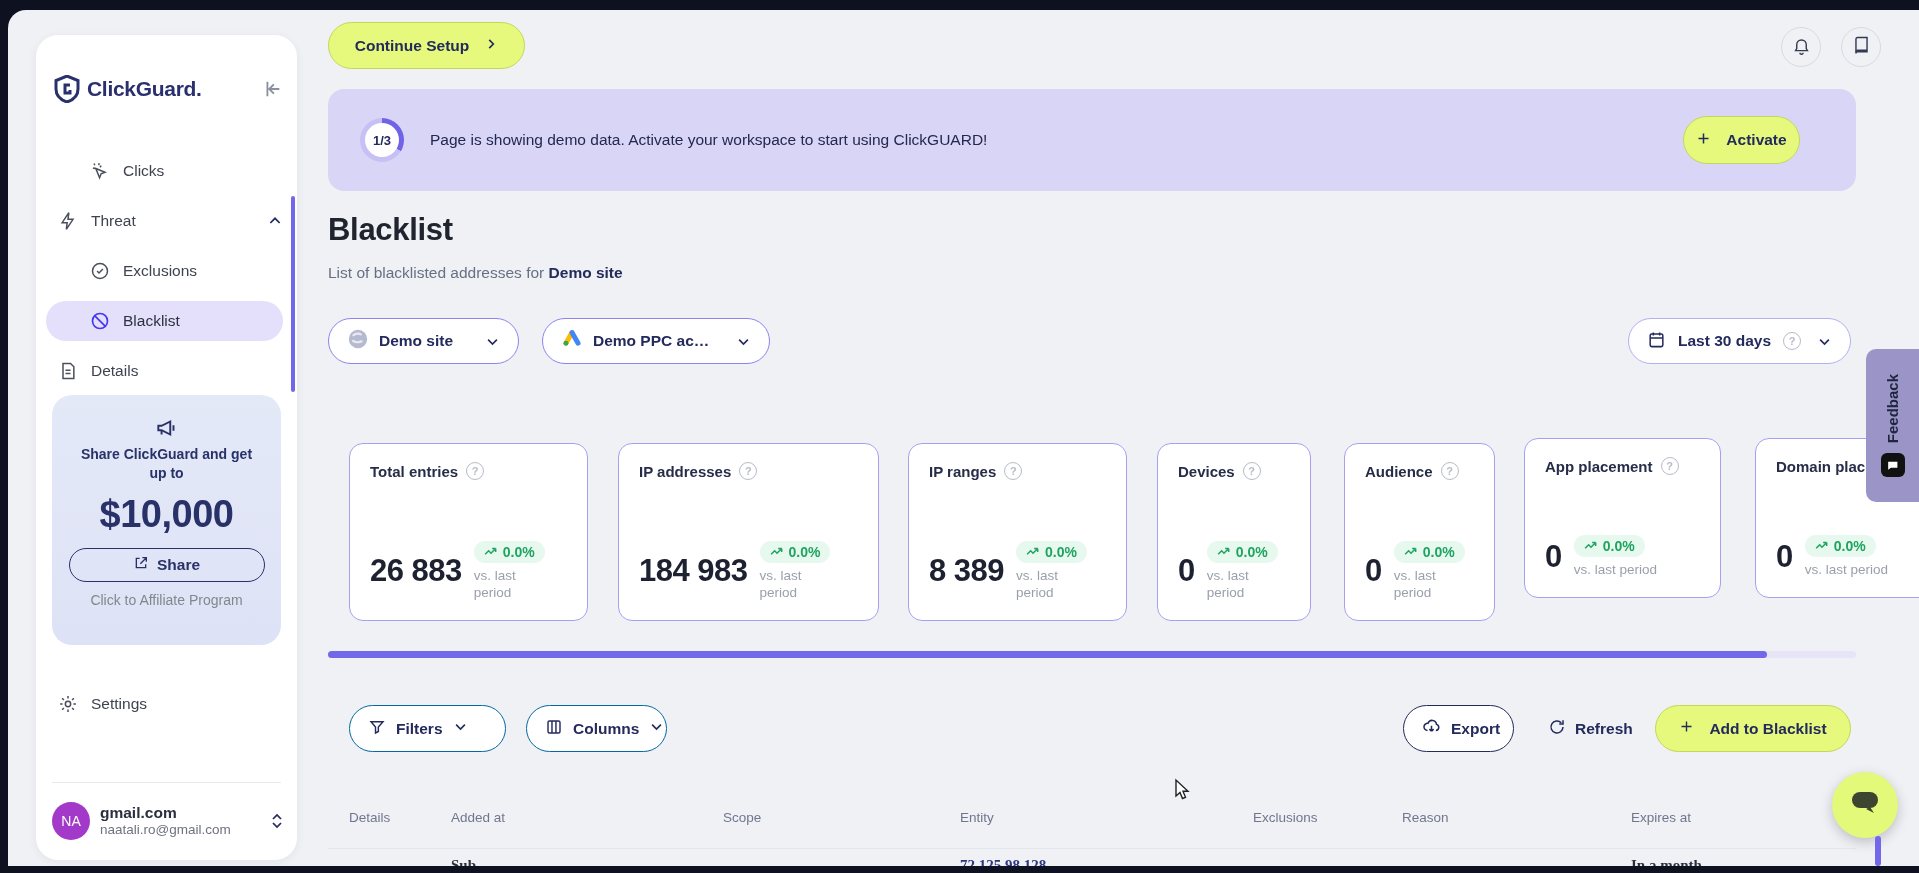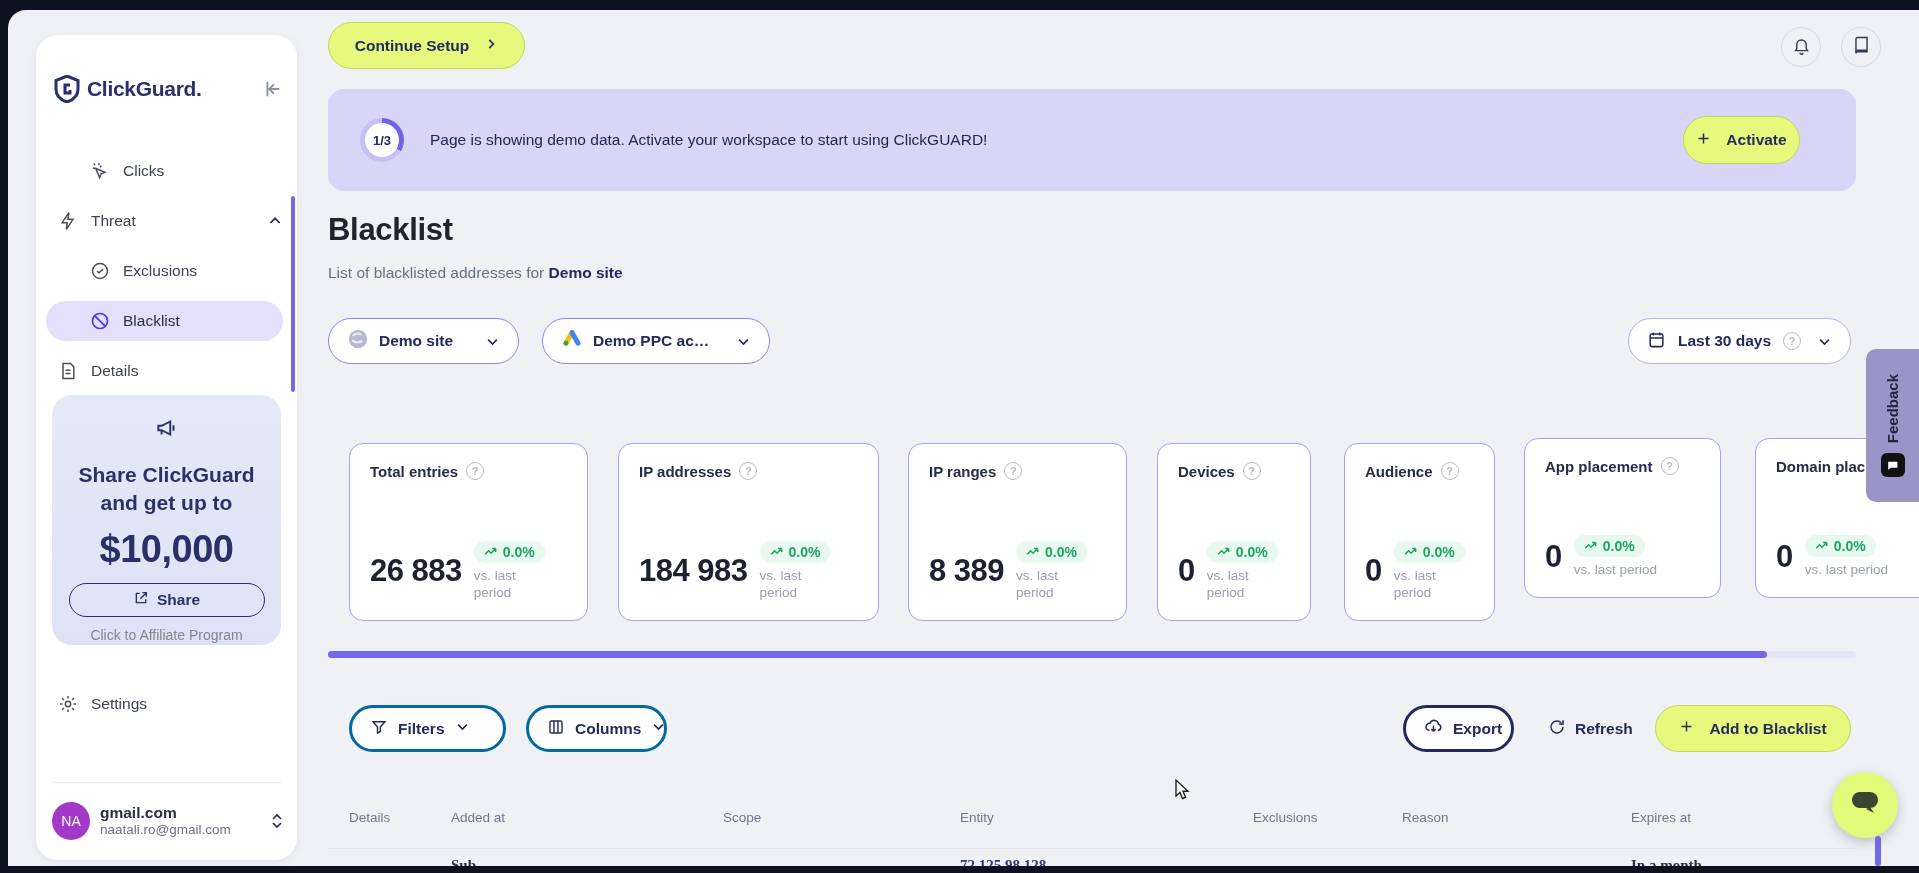--- a/index.html
+++ b/index.html
@@ -25,21 +25,21 @@
   .nav-item.active .nicon { color:#4338f0; }
   .nav-chevron { margin-left:auto; color:#232a5c; display:flex; }
   .side-scrollbar { position:absolute; right:2px; top:161px; width:4px; height:196px;
     background:#7468ea; border-radius:2px; }
 
   .promo { position:absolute; left:16px; top:360px; width:229px; height:250px;
     background:linear-gradient(180deg,#e4e9f8,#dee2f6); border-radius:20px;
     display:flex; flex-direction:column; align-items:center; text-align:center;
     padding:20px 14px 0 14px; color:#283269; }
   .promo .picon { color:#283269; }
-  .promo-heading { font-size:21px; font-weight:600; line-height:1.35; margin-top:16px; width:190px; }
+  .promo-heading { font-size:14px; font-weight:600; line-height:1.35; margin-top:0; width:190px; }
   .promo-amount { font-size:38px; font-weight:800; margin-top:10px; letter-spacing:-.5px; }
   .share-btn { margin-top:12px; width:196px; height:34px; border:1.5px solid #283269;
     border-radius:18px; display:flex; align-items:center; justify-content:center;
     gap:8px; font-size:15.5px; font-weight:600; color:#283269; cursor:pointer; background:transparent; }
   .promo-note { margin-top:10px; font-size:14px; color:#82878f; }
 
   .settings-row { position:absolute; left:22px; top:649px; height:40px; display:flex;
     align-items:center; color:#3e4350; font-size:15.5px; gap:13px; cursor:pointer; }
   .settings-row .nicon { color:#4a4f5b; display:flex; }
   .side-divider { position:absolute; left:16px; right:16px; top:747px; height:1px; background:#e7e9ee; }
@@ -104,21 +104,21 @@
   .delta-badge { background:#e7f8ee; color:#1fa45f; font-size:14px; font-weight:700;
     border-radius:13px; padding:3px 10px; display:inline-flex; align-items:center; gap:5px; }
   .card-caption { font-size:13.5px; color:#9aa0ab; margin-top:4px; line-height:1.3; }
 
   .hscroll-track { position:absolute; left:320px; top:641px; width:1528px; height:7px;
     background:#e7e4f7; border-radius:4px; }
   .hscroll-thumb { position:absolute; left:0; top:0; width:1439px; height:7px;
     background:#7468ea; border-radius:4px; }
 
   
-  .tb-pill { position:absolute; top:695px; height:47px; border:3px solid #0369a1;
+  .tb-pill { position:absolute; top:695px; height:47px; border:1px solid #0369a1;
     border-radius:24px; background:#fff; display:flex; align-items:center; gap:10px;
     color:#232a5c; font-size:15.5px; font-weight:700; padding:0 18px; cursor:pointer; }
   .filters-btn { left:341px; width:157px; }
   .columns-btn { left:518px; width:141px; }
   .export-btn { left:1395px; width:111px; border-color:#232a5c; }
   .refresh-btn { position:absolute; left:1540px; top:695px; height:47px; display:flex;
     align-items:center; gap:9px; color:#232a5c; font-size:15.5px; font-weight:700; cursor:pointer; }
   .add-btn { position:absolute; left:1647px; top:695px; width:196px; height:47px; font-size:15.5px; }
 
   

